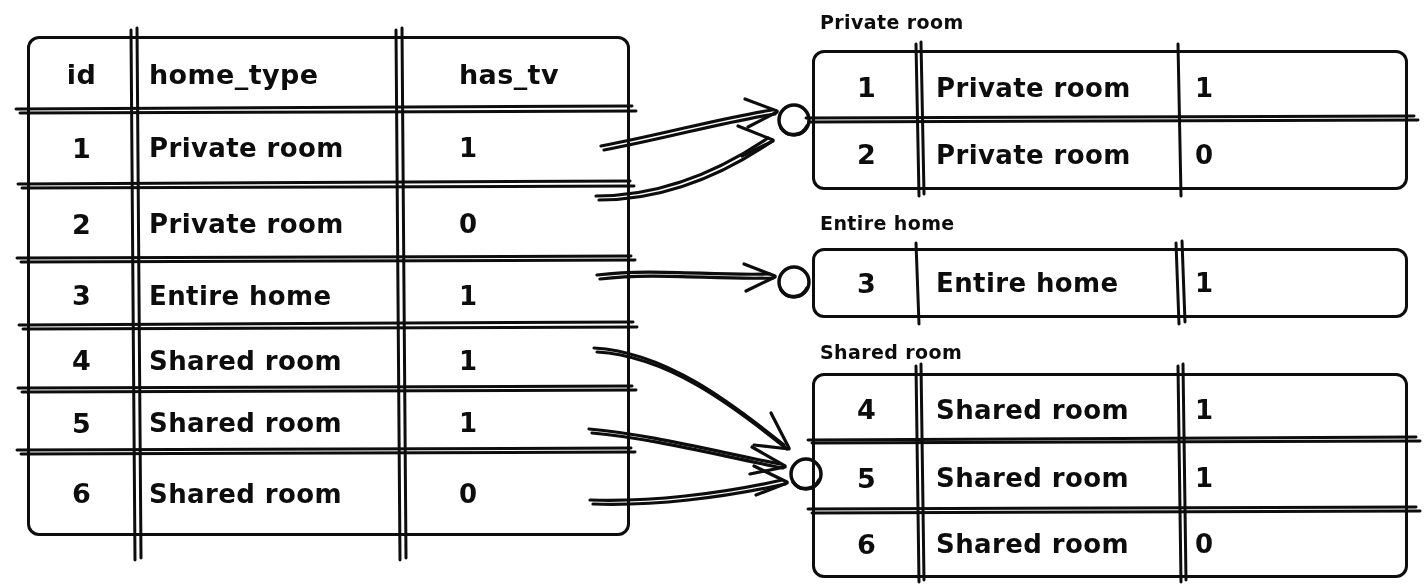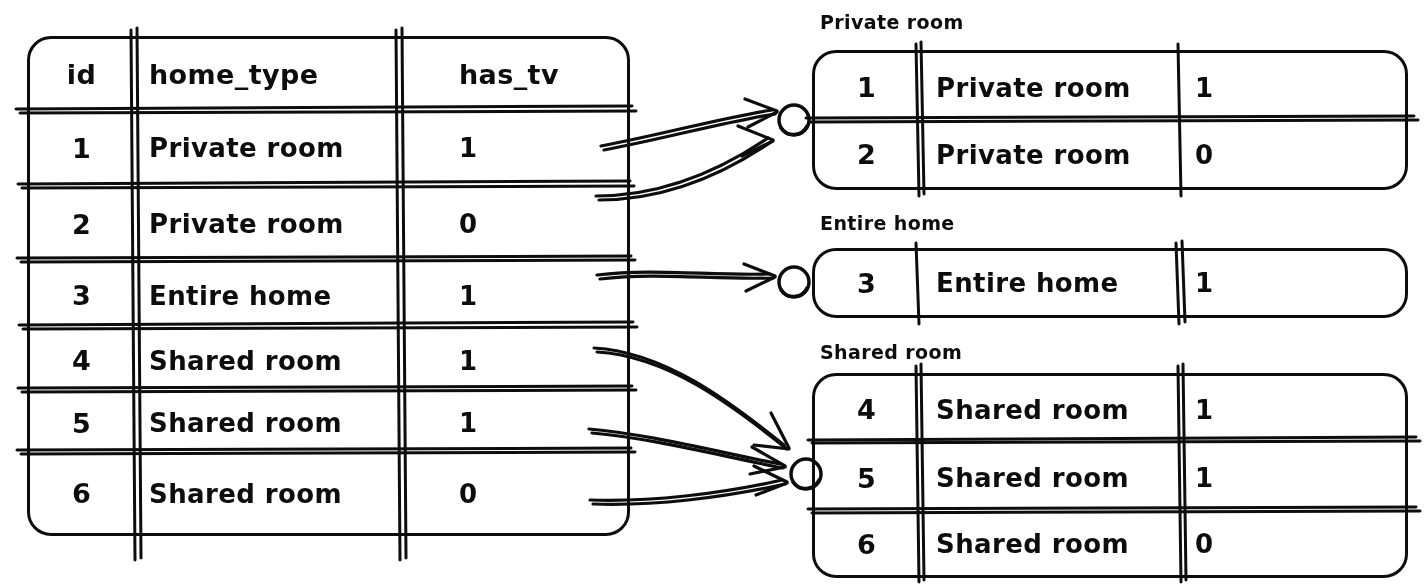--- a/index.html
+++ b/index.html
@@ -21,21 +21,21 @@
     inset: 0;
     width: 1426px;
     height: 588px;
   }
 
   
   .tbl {
     position: absolute;
     box-sizing: border-box;
     border: 3px solid #0d0d0d;
-    border-radius: 24px;
+    border-radius: 12px;
     background: #ffffff;
   }
 
   .tbl-main   { left: 27px;  top: 36px;  width: 603px; height: 500px; }
   .tbl-priv   { left: 812px; top: 50px;  width: 596px; height: 140px; }
   .tbl-entire { left: 812px; top: 248px; width: 596px; height: 70px;  }
   .tbl-shared { left: 812px; top: 373px; width: 596px; height: 205px; }
 
   
   .row {

